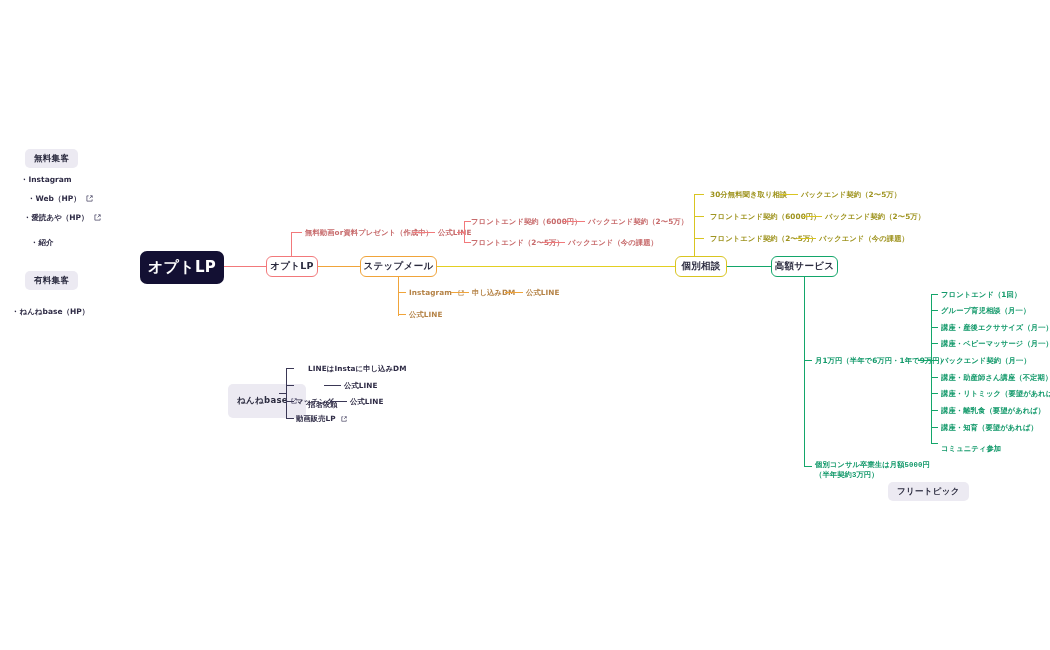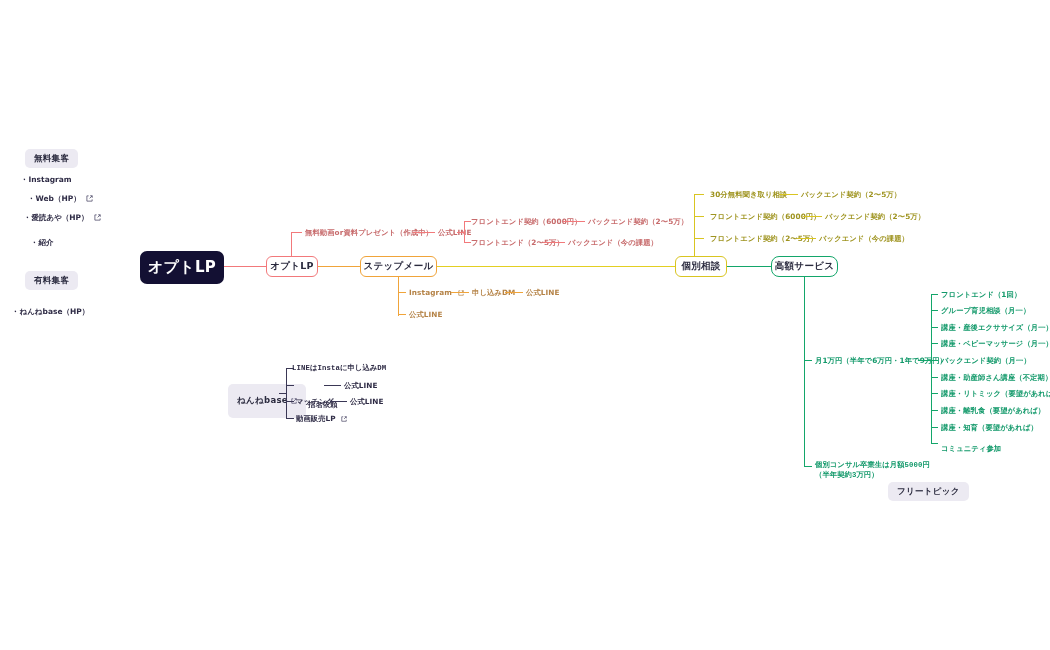--- a/index.html
+++ b/index.html
@@ -28,21 +28,21 @@
   }
   .node-outline {
     background: #ffffff;
     border: 1.6px solid #d8d8d8;
     font-size: 9.5px; font-weight: 700; color: #2b2b3f;
     padding: 0 9px;
   }
   .node-red    { border-color: #f2797b; color: #2b2b3f; }
   .node-orange { border-color: #f0a43a; color: #2b2b3f; }
   .node-olive  { border-color: #d9c521; color: #2b2b3f; }
-  .node-green  { border-color: #13a66a; color: #2b2b3f; border-radius: 8px; }
+  .node-green  { border-color: #13a66a; color: #2b2b3f; }
   .node-chip {
     background: #eceaf2; color: #2b2b3f;
     font-size: 8.5px; font-weight: 700;
     border-radius: 5px; padding: 0 9px;
   }
 
   
   .leaf {
     position: absolute;
     white-space: nowrap;
@@ -209,21 +209,21 @@
     </svg>
   </div>
 
   <div class="ln h c-dark" style="left:279px; top:393px; width:8px;"></div>
   <div class="ln v c-dark" style="left:286px; top:368px; height:50px;"></div>
   <div class="ln h c-dark" style="left:286px; top:368px; width:8px;"></div>
   <div class="ln h c-dark" style="left:286px; top:385px; width:8px;"></div>
   <div class="ln h c-dark" style="left:286px; top:401px; width:8px;"></div>
   <div class="ln h c-dark" style="left:286px; top:418px; width:8px;"></div>
 
-  <div class="leaf t-dark" style="left:292px; top:364px;font-family:Liberation Mono, monospace;">
+  <div class="leaf t-dark" style="left:308px; top:364px;">
     <span>LINEはInstaに申し込みDM</span>
   </div>
 
   <div class="leaf t-dark" style="left:308px; top:381px;margin-top:19px;">
     <span>指名依頼</span>
   </div>
   <div class="ln h c-dark" style="left:324px; top:385px; width:17px;"></div>
   <div class="leaf t-dark" style="left:344px; top:381px;">
     <span>公式LINE</span>
   </div>

